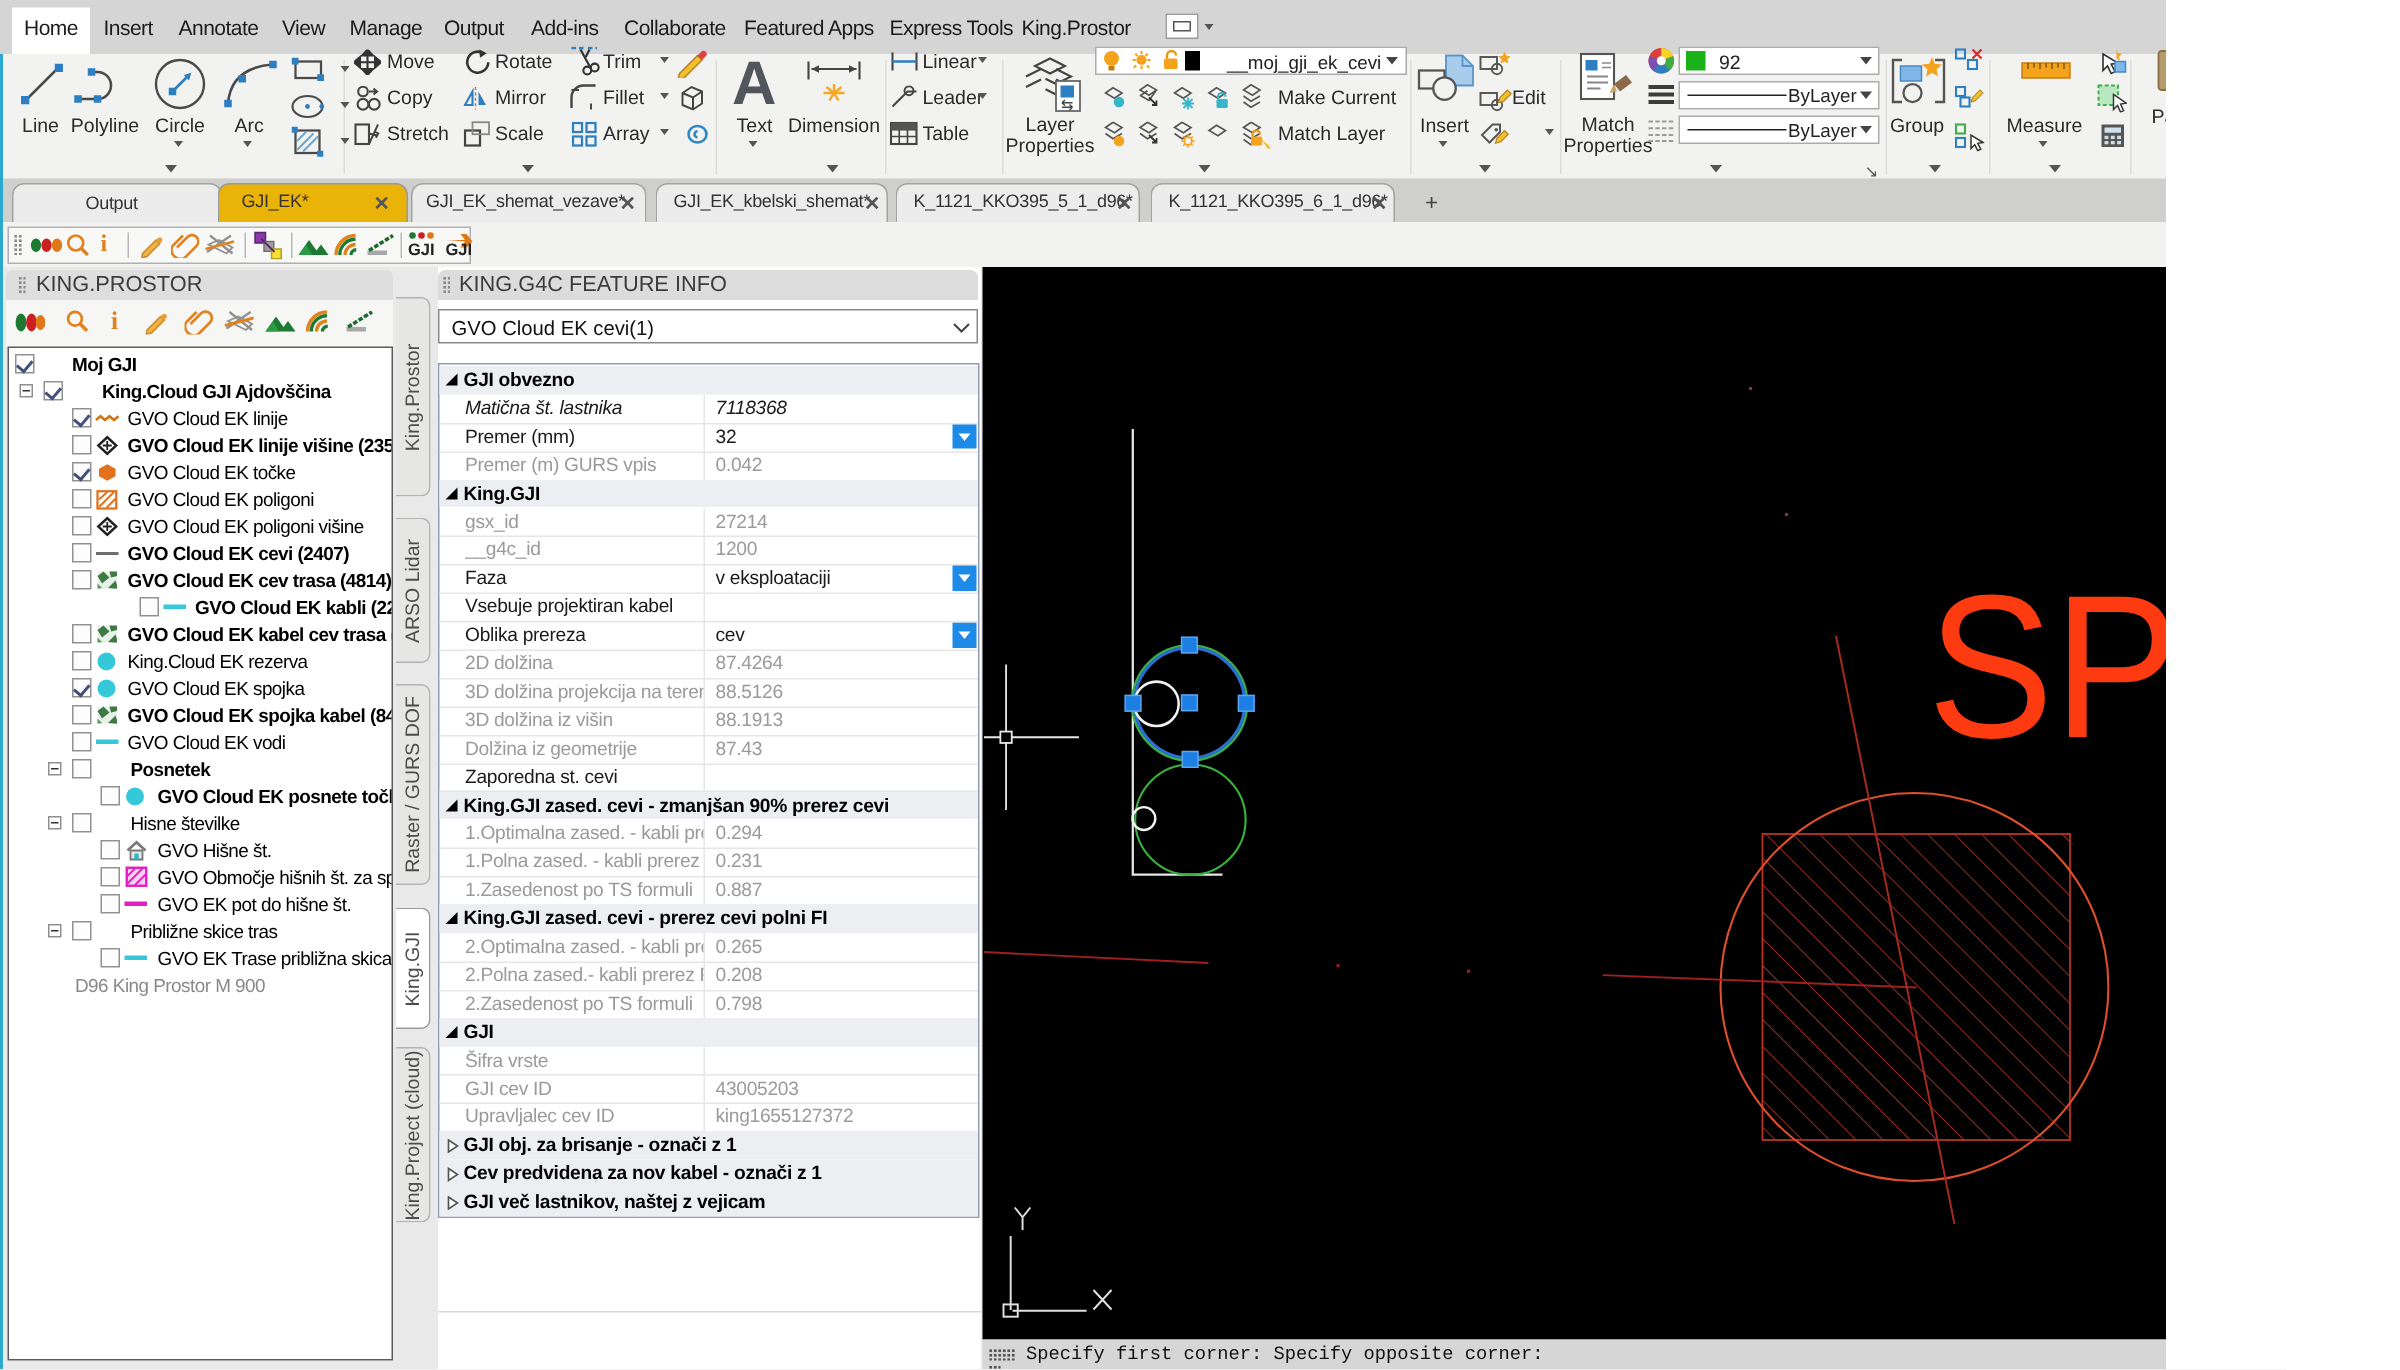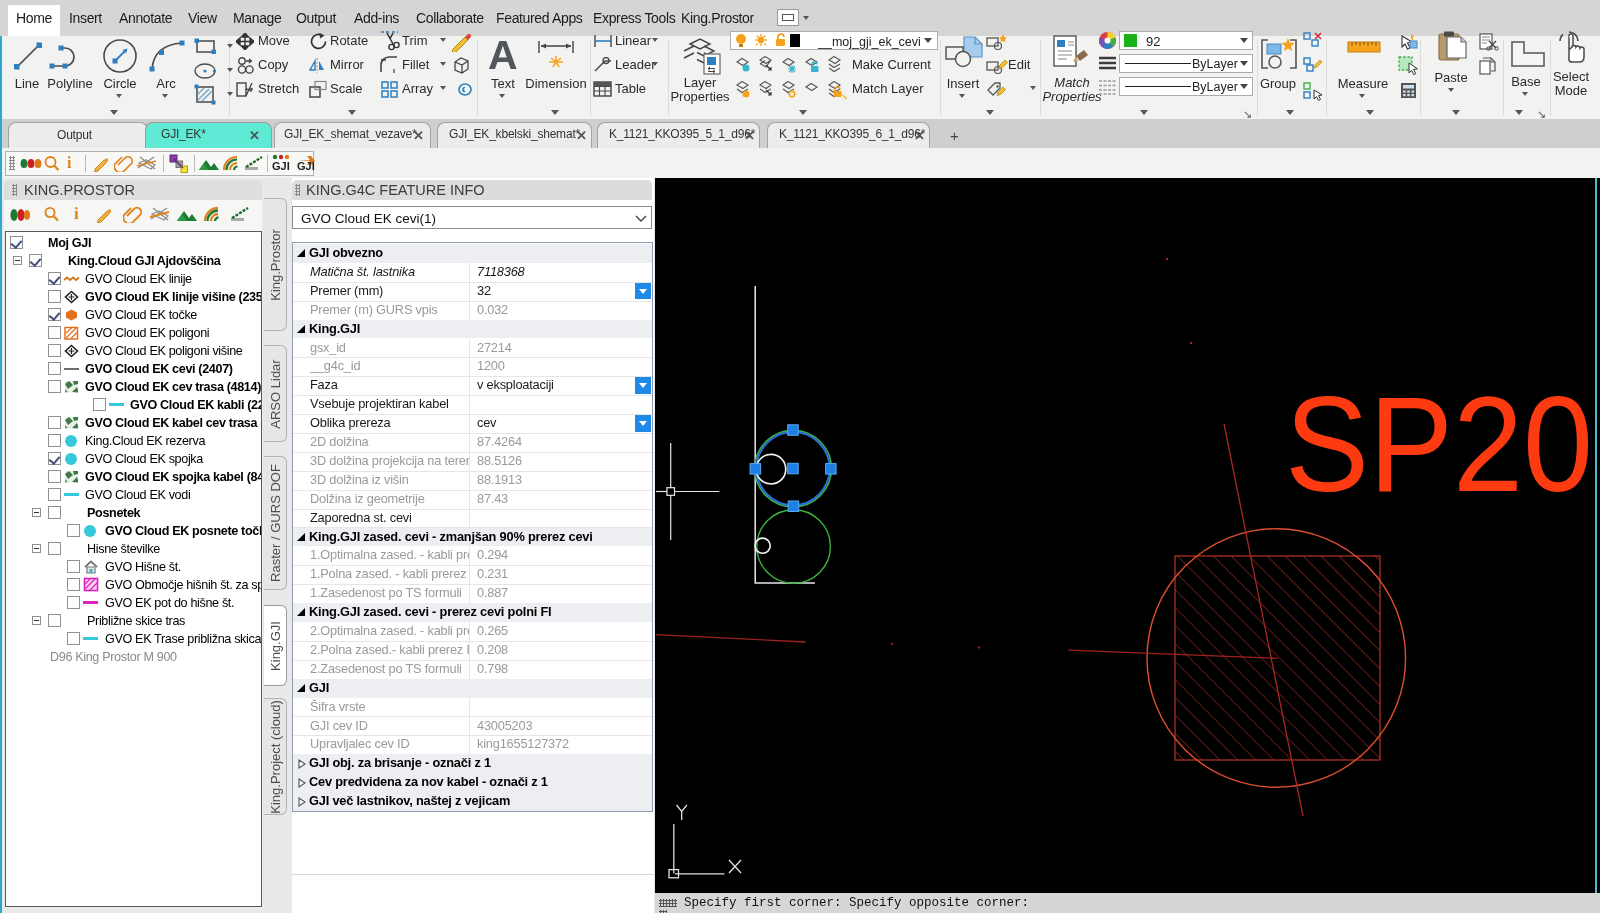--- a/index.html
+++ b/index.html
@@ -1,34 +1,34 @@
 <!DOCTYPE html>
 <html><head>
 <meta charset="utf-8">
 <style>
 html,body{margin:0;padding:0;}
-#app{position:relative;width:1600px;height:913px;background:#e9e9e9;font-family:"Liberation Sans",sans-serif;overflow:hidden;}
+#app{position:relative;width:1444px;height:913px;background:#e9e9e9;font-family:"Liberation Sans",sans-serif;overflow:hidden;}
 .abs{position:absolute;}
 
 #menubar{position:absolute;left:0;top:0;width:1600px;height:36px;background:#d5d5d5;}
 #menubar .mi{position:absolute;top:0;height:36px;line-height:37px;font-size:14px;letter-spacing:-0.35px;color:#1b1b1b;text-align:center;}
 #hometab{position:absolute;left:8px;top:5px;width:52px;height:31px;background:#fff;}
 
 #ribbon{position:absolute;left:0;top:36px;width:1600px;height:83px;background:#f2f2f1;}
 .rsep{position:absolute;top:40px;width:1px;height:76px;background:#dcdcdc;}
 .rlab{position:absolute;font-size:13px;color:#2a2a2a;text-align:center;white-space:nowrap;}
 .rlab2{position:absolute;font-size:13px;color:#2a2a2a;text-align:center;line-height:13.5px;}
 .dd{position:absolute;width:0;height:0;border-left:3.5px solid transparent;border-right:3.5px solid transparent;border-top:4px solid #555;}
 .gdd{position:absolute;width:0;height:0;border-left:4.5px solid transparent;border-right:4.5px solid transparent;border-top:5px solid #555;}
 .combo{position:absolute;background:#fff;border:1px solid #ababab;box-sizing:border-box;}
 .cdd{position:absolute;width:0;height:0;border-left:4px solid transparent;border-right:4px solid transparent;border-top:5px solid #444;}
 
 #tabstrip{position:absolute;left:0;top:119px;width:1600px;height:29px;background:#cfcfce;}
 .dtab{position:absolute;top:3px;height:26px;background:#ececec;border:1px solid #a3a3a3;border-bottom:none;border-radius:8px 8px 0 0;box-sizing:border-box;font-size:12px;letter-spacing:-0.2px;color:#333;}
-.dtab.active{background:#5eead4;border-color:#9a9a9a;z-index:3;}
+.dtab.active{background:#eab308;border-color:#9a9a9a;z-index:3;}
 .dtab .x{position:absolute;top:5px;font-size:13px;color:#555;font-weight:bold;}
 
 #tbrow{position:absolute;left:0;top:148px;width:1600px;height:30px;background:#f2f2f1;}
 #tbbox{position:absolute;left:5px;top:3px;width:307px;height:23px;background:#f8f8f7;border:1px solid #b0b0b0;}
 .tsep{position:absolute;top:3px;width:1px;height:17px;background:#b9b9b9;}
 
 .ptitle{position:absolute;height:20px;background:#dedede;border-radius:5px 5px 0 0;font-size:14.5px;color:#3c3c3c;}
 .grip{position:absolute;width:5px;height:12px;background-image:radial-gradient(circle,#8a8a8a 1px,transparent 1.1px);background-size:3px 3px;}
 #treebox{position:absolute;left:5px;top:231px;width:257px;height:676px;background:#fff;border:1px solid #5a5a5a;box-sizing:border-box;overflow:hidden;}
 .trow{position:absolute;height:18px;line-height:18px;font-size:12.6px;letter-spacing:-0.35px;color:#000;white-space:nowrap;width:255px;overflow:hidden;}
@@ -323,21 +323,21 @@
 <div class="gdd" style="left:986px;top:110px;"></div>
 
 <svg class="abs" style="left:1052px;top:34px" width="42" height="40">
       <rect x="2" y="2" width="22" height="30" fill="#fff" stroke="#555" stroke-width="1.4"></rect>
       <rect x="5" y="6" width="8" height="7" fill="#2e7fc1"></rect>
       <path d="M6 17 h14 M6 21 h14 M6 25 h9" stroke="#888" stroke-width="1.2"></path>
       <path d="M16 8 h6 M16 11 h6" stroke="#888" stroke-width="1.1"></path>
       <path d="M24 22 l8 -6 l4 5 l-8 6 z" fill="#8a6a48"></path>
       <path d="M24 22 l-3 6 l5 -1 z" fill="#c9a36e"></path>
     </svg>
-<div class="rlab2" style="left:1040px;top:76px;width:64px;font-style:italic;">Match<br>Properties</div>
+<div class="rlab2" style="left:1040px;top:76px;width:64px;">Match<br>Properties</div>
 <svg class="abs" style="left:1098px;top:31px" width="19" height="19">
       <circle cx="9.5" cy="9.5" r="8.5" fill="#d94040"></circle>
       <path d="M9.5 9.5 L9.5 1 A8.5 8.5 0 0 1 17.4 6.5 z" fill="#f5d327"></path>
       <path d="M9.5 9.5 L17.4 6.5 A8.5 8.5 0 0 1 15 16 z" fill="#3fae49"></path>
       <path d="M9.5 9.5 L15 16 A8.5 8.5 0 0 1 4 16 z" fill="#2e7fc1"></path>
       <path d="M9.5 9.5 L4 16 A8.5 8.5 0 0 1 1.6 6.5 z" fill="#7a4fb5"></path>
       <circle cx="9.5" cy="9.5" r="3" fill="#fff"></circle>
     </svg>
 <div class="abs combo" style="left:1119px;top:31px;width:134px;height:19px;"></div>
 <rect><div class="abs" style="left:1124px;top:34px;width:13px;height:13px;background:#19b219;"></div>
@@ -767,21 +767,21 @@
           <span class="nm b">Matična št. lastnika</span>
           <span class="vl b">7118368</span>
         </div>
   <div class="pr reg" style="top:38.8px;">
           <span class="nm b">Premer (mm)</span>
           <span class="vl b">32</span>
           <span class="dbtn"></span>
         </div>
   <div class="pr reg" style="top:57.7px;">
           <span class="nm g">Premer (m) GURS vpis</span>
-          <span class="vl g">0.032</span>
+          <span class="vl g">0.042</span>
         </div>
   <div class="pr hdr" style="top:76.6px;">
           <span class="tri-e"></span>
           <span class="nm" style="left:16px;width:330px;">King.GJI</span>
         </div>
   <div class="pr reg" style="top:95.5px;">
           <span class="nm g">gsx_id</span>
           <span class="vl g">27214</span>
         </div>
   <div class="pr reg" style="top:114.4px;">

